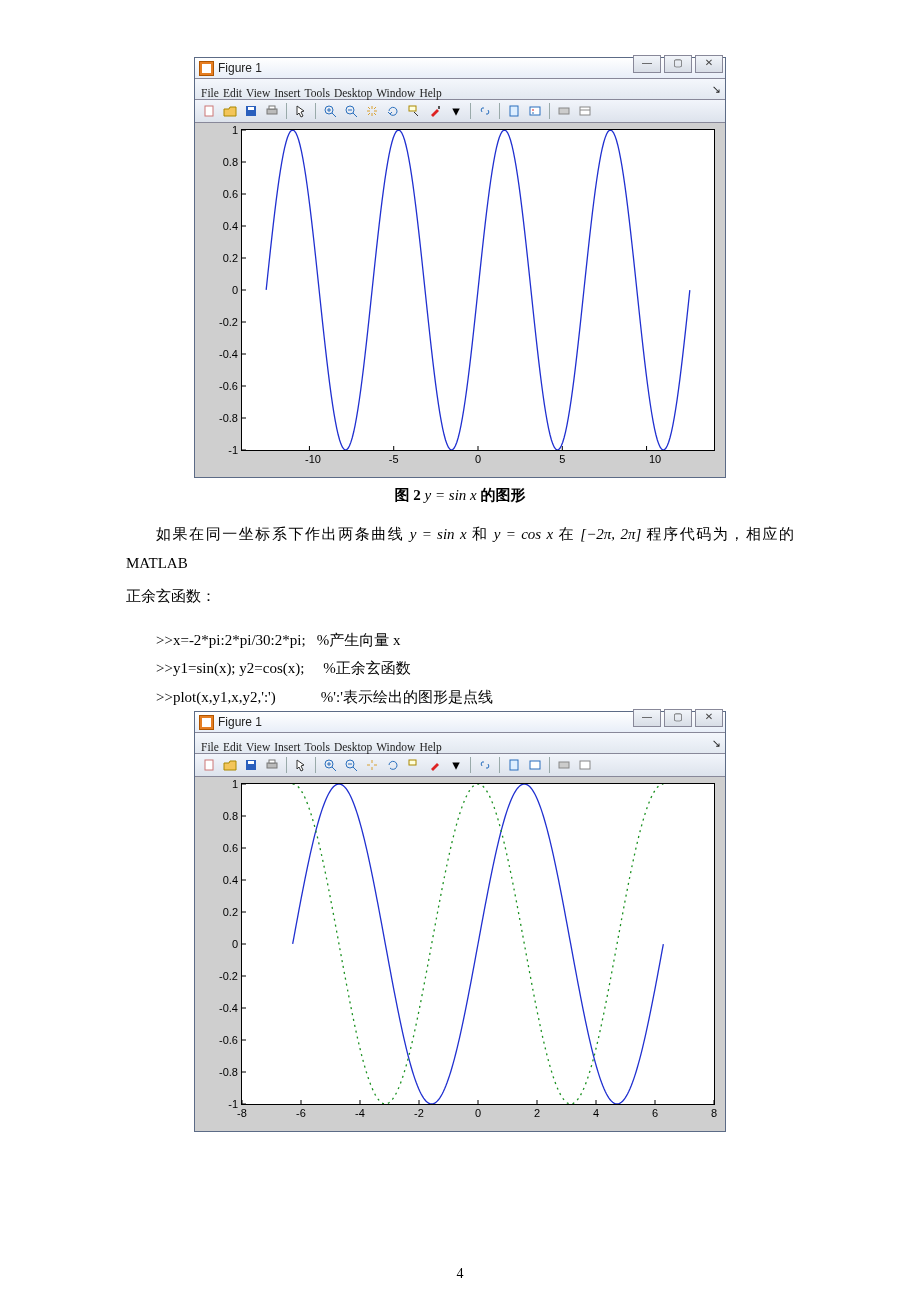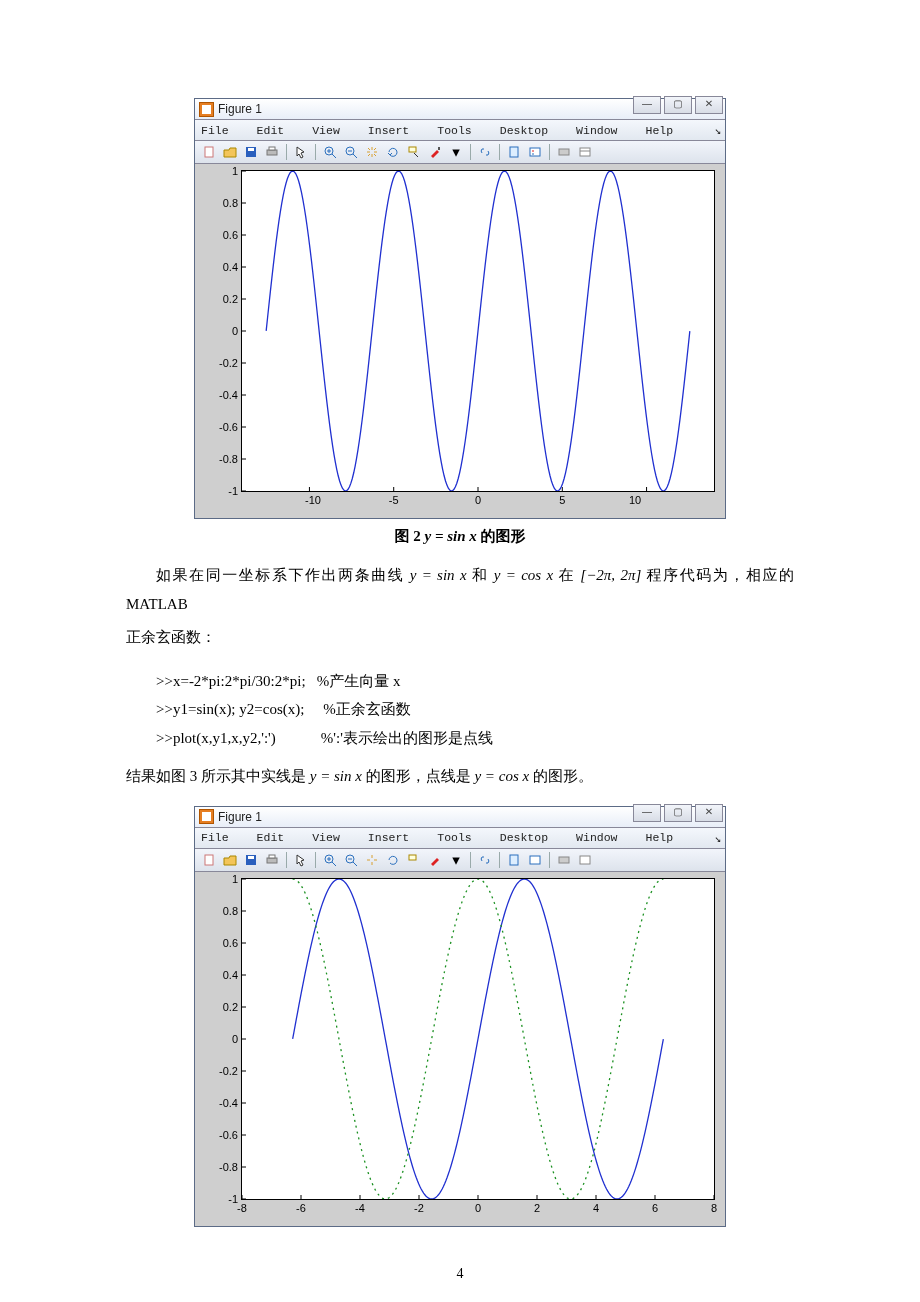--- a/index.html
+++ b/index.html
@@ -1,32 +1,32 @@
 <!DOCTYPE html>
 <html><head>
 <meta charset="utf-8">
 <style>
   body { margin:0; background:#fff; font-family:"Songti SC","SimSun",serif; color:#000; }
-  .page { width:868px; min-height:1302px; margin:0 auto; position:relative; box-sizing:border-box; padding:98px 100px 40px 100px; font-size:15px; }
+  .page { width:868px; min-height:1302px; margin:0 auto; position:relative; box-sizing:border-box; padding:57px 100px 40px 100px; font-size:15px; }
   .fig-window { width:530px; margin:0 auto 8px auto; border:1px solid #5c6b86; background:#fff; }
   .titlebar { height:20px; background:linear-gradient(#fff,#e8eef8); border-bottom:1px solid #889; display:flex; align-items:center; position:relative; }
   .ticon { width:13px; height:13px; margin:0 4px; background:#e67e22; border:1px solid #b05500; position:relative; }
   .ticon::after{content:"";position:absolute;left:2px;top:2px;right:2px;bottom:2px;background:#fff;}
   .title-text { font-family:"Segoe UI",sans-serif; font-size:12px; color:#222; }
   .winbtns { position:absolute; right:2px; top:-3px; display:flex; gap:3px; }
   .wbtn { width:26px; height:16px; border:1px solid #889; background:linear-gradient(#f2f5fa,#d8dde6); font-family:sans-serif; font-size:10px; text-align:center; line-height:14px; color:#444;}
-  .menubar { height:20px; background:linear-gradient(#f4f7fc,#e2e8f0); border-bottom:1px solid #889; display:flex; align-items:center; padding-left:6px; gap:28px; font-family:Liberation Mono, monospace; font-size:11.5px; color:#222; position:relative;}
+  .menubar { height:20px; background:linear-gradient(#f4f7fc,#e2e8f0); border-bottom:1px solid #889; display:flex; align-items:flex-end; padding-left:6px; gap:4px; font-family:Liberation Serif, serif; font-size:11.5px; color:#222; position:relative;}
   .menubar .corner { position:absolute; right:4px; top:4px; font-size:11px;}
   .toolbar { height:22px; background:linear-gradient(#f2f5fb,#dde3ec); border-bottom:1px solid #889; display:flex; align-items:center; padding:0 4px; gap:1px; }
   .tbtn { width:18px; height:18px; border:1px solid transparent; display:flex; align-items:center; justify-content:center; }
   .tsep { width:1px; height:16px; background:#9aa; margin:0 3px; }
   .icn { width:14px; height:14px; }
   .fig-bg { background:#cfcfcf; padding:6px 10px 10px 10px; }
   .axes { background:#fff; border:1px solid #000; position:relative; }
-  .caption { text-align:center; font-size:15px; margin:6px 0 14px 0;font-weight:bold; }
+  .caption { text-align:center; font-size:15px; margin:6px 0 14px 0; }
   .caption b{font-family:"SimSun",serif;}
   .math-i{font-style:italic; font-family:"Times New Roman",serif;}
   .body-text { line-height:1.9; text-align:justify; }
   .indent { text-indent:2em; }
   .code-block { font-family:Liberation Serif, serif; font-size:15px; line-height:1.9; margin-left:2em; white-space:pre; }
   .pnum { position:absolute; bottom:20px; left:0; right:0; text-align:center; font-size:14px; font-family:"Times New Roman",serif;}
   .ytick{position:absolute; right:100%; margin-right:4px; transform:translateY(-50%); font:11px sans-serif;}
   .xtick{position:absolute; top:100%; margin-top:3px; transform:translateX(-50%); font:11px sans-serif;}
 </style>
 </head>
@@ -155,21 +155,21 @@
             <line x1="2" y1="6" x2="12" y2="6" stroke="#888"></line>
           </svg>
         </span>
     </div>
     <div class="fig-bg">
       <div class="axes" id="axes1" style="height:320px; margin-left:36px; margin-bottom:16px;">
           <div class="xtick" style="left: 71px;">-10</div>
           <div class="xtick" style="left: 151.714px;">-5</div>
           <div class="xtick" style="left: 236px;">0</div>
           <div class="xtick" style="left: 320.286px;">5</div>
-          <div class="xtick" style="left: 393px;">10</div>
+          <div class="xtick" style="left: 413px;">10</div>
           <div class="ytick" style="top: 320px;">-1</div>
           <div class="ytick" style="top: 288px;">-0.8</div>
           <div class="ytick" style="top: 256px;">-0.6</div>
           <div class="ytick" style="top: 224px;">-0.4</div>
           <div class="ytick" style="top: 192px;">-0.2</div>
           <div class="ytick" style="top: 160px;">0</div>
           <div class="ytick" style="top: 128px;">0.2</div>
           <div class="ytick" style="top: 96px;">0.4</div>
           <div class="ytick" style="top: 64px;">0.6</div>
           <div class="ytick" style="top: 32px;">0.8</div>
@@ -202,23 +202,20 @@
   </div>
 
   <p class="body-text indent">
     <span>如果在同一坐标系下作出两条曲线 </span><span class="math-i">y = sin x</span><span> 和 </span><span class="math-i">y = cos x</span><span> 在 </span><span class="math-i">[−2π, 2π]</span><span> 程序代码为，相应的 MATLAB</span>
   </p>
   <p class="body-text" style="margin-top:-10px">正余玄函数：</p>
   <div class="code-block">&gt;&gt;x=-2*pi:2*pi/30:2*pi;   %产生向量 x
 &gt;&gt;y1=sin(x); y2=cos(x);     %正余玄函数
 &gt;&gt;plot(x,y1,x,y2,':')            %':'表示绘出的图形是点线</div>
 
-  <p class="body-text" style="margin-top:10px">
-    <span>结果如图 3 所示其中实线是 </span><span class="math-i">y = sin x</span><span> 的图形，点线是 </span><span class="math-i">y = cos x</span><span> 的图形。</span>
-  </p>
 
   <div class="fig-window">
     <div class="titlebar">
       <span class="ticon"></span>
       <span class="title-text">Figure 1</span>
       <div class="winbtns">
         <span class="wbtn">—</span>
         <span class="wbtn">▢</span>
         <span class="wbtn">✕</span>
       </div>

